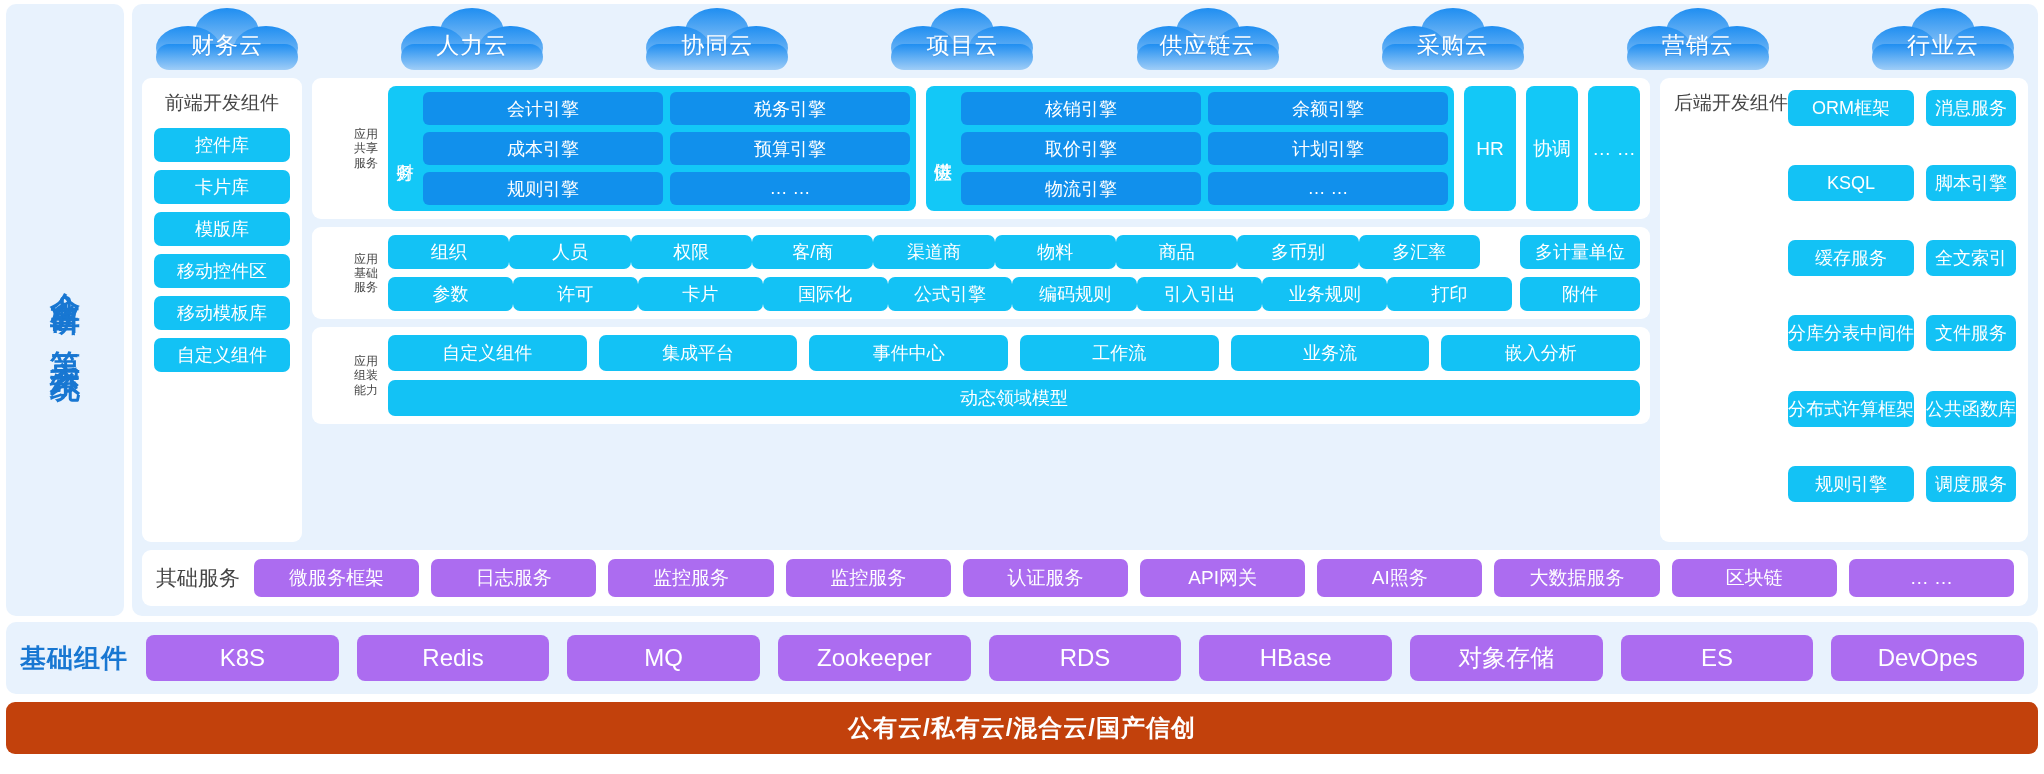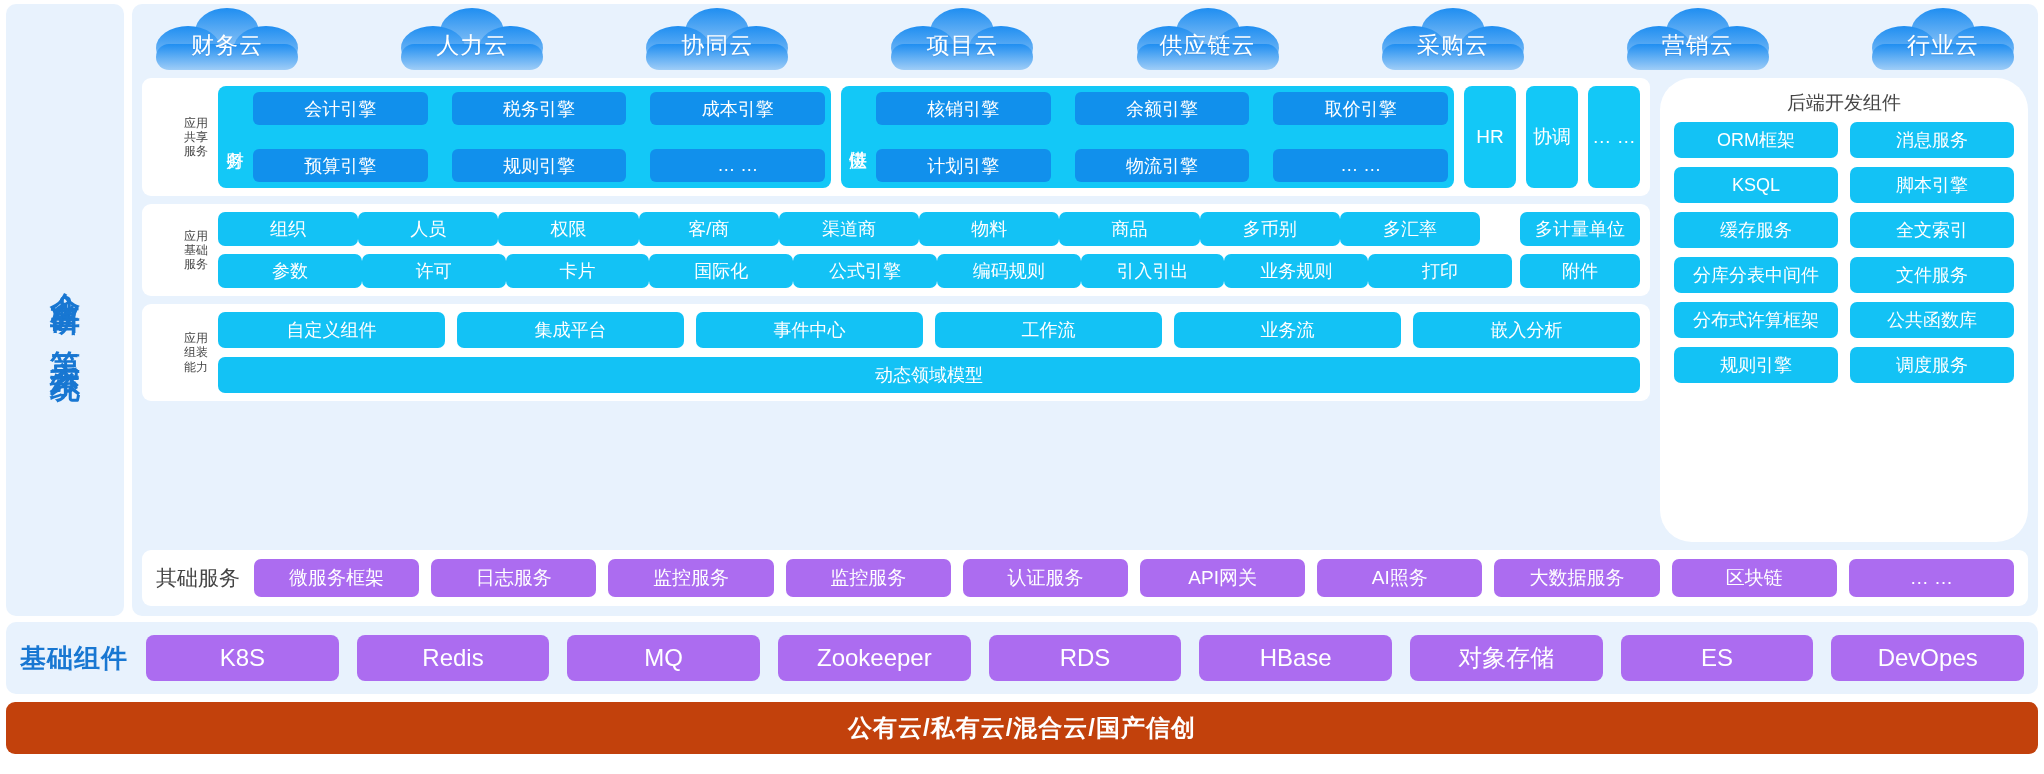--- a/index.html
+++ b/index.html
@@ -135,23 +135,22 @@
     white-space:nowrap;
     box-sizing:border-box;
   }
   .col-front .chip{height:34px;}
 
   
   .col-back{
     flex:0 0 368px;
     width:368px;
     padding:10px 14px;
-    display:flex;flex-direction:column;
-    box-sizing:border-box;
-    border-radius:32px;
+    display:flex;flex-direction:row;
+    box-sizing:border-box;
   }
   .back-grid{
     display:grid;
     grid-template-columns:1fr 1fr;
     gap:9px 12px;
     margin-top:2px;
   }
   .col-back .chip{height:36px;font-size:18px;}
 
   
@@ -189,22 +188,22 @@
     writing-mode:vertical-rl;
     text-orientation:upright;
     display:flex;align-items:center;justify-content:center;
     padding:0 2px;
     letter-spacing:0px;
     line-height:1;
     flex:0 0 auto;
   }
   .svc-grid{
     display:grid;
-    grid-template-columns:repeat(3,1fr);
-    gap:24px;
+    grid-template-columns:repeat(2,1fr);
+    gap:7px;
     flex:1 1 auto;
   }
   .svc-chip{
     background:#1190ec;
     color:#ffffff;
     border-radius:6px;
     height:33px;
     display:flex;align-items:center;justify-content:center;
     font-size:18px;
     white-space:nowrap;
@@ -402,20 +401,29 @@
                 <ellipse cx="112" cy="40" rx="32" ry="22"></ellipse>
                 <rect x="2" y="36" width="142" height="26" rx="13"></rect>
               </g>
           </svg>
           <span class="cloud-label">行业云</span>
         </div>
       </div>
 
       <div class="mid-cols">
 
+        <div class="white-card col-front">
+          <div class="col-title">前端开发组件</div>
+          <div class="chip">控件库</div>
+          <div class="chip">卡片库</div>
+          <div class="chip">模版库</div>
+          <div class="chip">移动控件区</div>
+          <div class="chip">移动模板库</div>
+          <div class="chip">自定义组件</div>
+        </div>
 
         <div class="col-center">
 
           <div class="white-card band">
             <div class="band-label">应用
 共享
 服务</div>
             <div class="band-body">
 
               <div class="svc-group" style="flex:1 1 0;">

